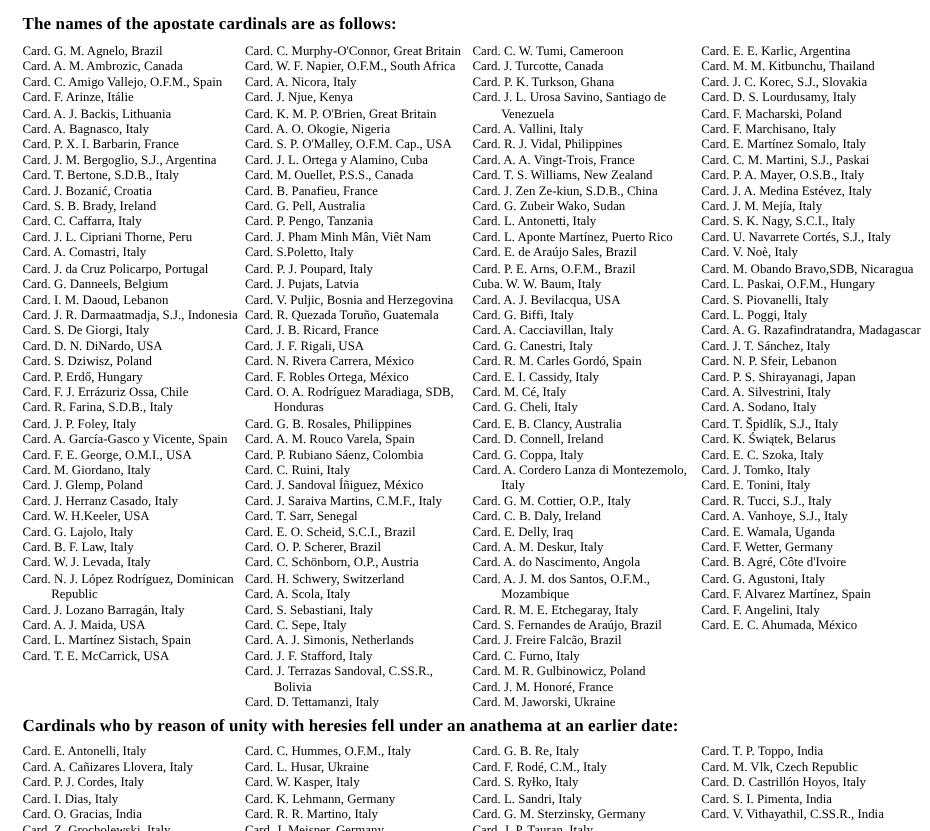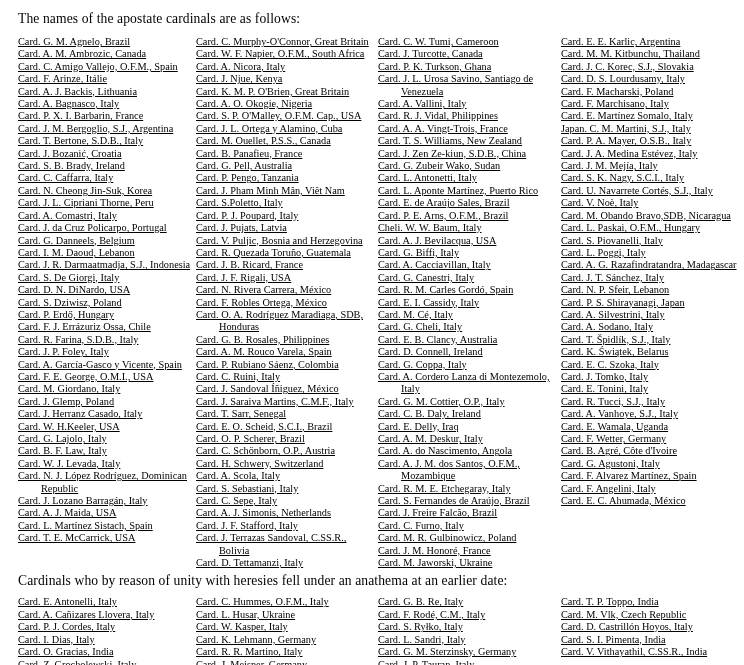--- a/index.html
+++ b/index.html
@@ -7,27 +7,27 @@
     width: 744px;
     height: 665px;
     background: #ffffff;
     color: #000000;
     font-family: "Liberation Serif", "DejaVu Serif", serif;
     overflow: hidden;
   }
   .page { padding: 11px 0 0 18px; }
   h1.sec-heading {
     font-size: 13.6px;
-    font-weight: 400;
+    font-weight: 700;
     line-height: 16px;
     margin: 0 0 9px 0;
     letter-spacing: 0.1px;
   }
   h1.sec-heading-2 { margin-top: 4px; margin-bottom: 7px; }
-  .cols { display: flex; align-items: flex-start; text-decoration: underline; }
+  .cols { display: flex; align-items: flex-start; }
   ul.col {
     list-style: none;
     margin: 0;
     padding: 0;
     flex: 0 0 auto;
   }
   .w1 { width: 178px; }
   .w2 { width: 182px; }
   .w3 { width: 183px; }
   .w4 { width: 181px; }
@@ -53,21 +53,20 @@
         <li class="entry">Card. C. Amigo Vallejo, O.F.M., Spain</li>
         <li class="entry">Card. F. Arinze, Itálie</li>
         <li class="entry">Card. A. J. Backis, Lithuania</li>
         <li class="entry">Card. A. Bagnasco, Italy</li>
         <li class="entry">Card. P. X. I. Barbarin, France</li>
         <li class="entry">Card. J. M. Bergoglio, S.J., Argentina</li>
         <li class="entry">Card. T. Bertone, S.D.B., Italy</li>
         <li class="entry">Card. J. Bozanić, Croatia</li>
         <li class="entry">Card. S. B. Brady, Ireland</li>
         <li class="entry">Card. C. Caffarra, Italy</li>
-        <li class="entry">Card. N. Cheong Jin-Suk, Korea</li>
         <li class="entry">Card. J. L. Cipriani Thorne, Peru</li>
         <li class="entry">Card. A. Comastri, Italy</li>
         <li class="entry">Card. J. da Cruz Policarpo, Portugal</li>
         <li class="entry">Card. G. Danneels, Belgium</li>
         <li class="entry">Card. I. M. Daoud, Lebanon</li>
         <li class="entry">Card. J. R. Darmaatmadja, S.J., Indonesia</li>
         <li class="entry">Card. S. De Giorgi, Italy</li>
         <li class="entry">Card. D. N. DiNardo, USA</li>
         <li class="entry">Card. S. Dziwisz, Poland</li>
         <li class="entry">Card. P. Erdő, Hungary</li>
@@ -140,21 +139,21 @@
         <li class="entry">Card. A. Vallini, Italy</li>
         <li class="entry">Card. R. J. Vidal, Philippines</li>
         <li class="entry">Card. A. A. Vingt-Trois, France</li>
         <li class="entry">Card. T. S. Williams, New Zealand</li>
         <li class="entry">Card. J. Zen Ze-kiun, S.D.B., China</li>
         <li class="entry">Card. G. Zubeir Wako, Sudan</li>
         <li class="entry">Card. L. Antonetti, Italy</li>
         <li class="entry">Card. L. Aponte Martínez, Puerto Rico</li>
         <li class="entry">Card. E. de Araújo Sales, Brazil</li>
         <li class="entry">Card. P. E. Arns, O.F.M., Brazil</li>
-        <li class="entry">Cheli. W. W. Baum, Italy</li>
+        <li class="entry">Cuba. W. W. Baum, Italy</li>
         <li class="entry">Card. A. J. Bevilacqua, USA</li>
         <li class="entry">Card. G. Biffi, Italy</li>
         <li class="entry">Card. A. Cacciavillan, Italy</li>
         <li class="entry">Card. G. Canestri, Italy</li>
         <li class="entry">Card. R. M. Carles Gordó, Spain</li>
         <li class="entry">Card. E. I. Cassidy, Italy</li>
         <li class="entry">Card. M. Cé, Italy</li>
         <li class="entry">Card. G. Cheli, Italy</li>
         <li class="entry">Card. E. B. Clancy, Australia</li>
         <li class="entry">Card. D. Connell, Ireland</li>
@@ -175,21 +174,21 @@
         <li class="entry">Card. M. Jaworski, Ukraine</li>
       </ul>
     <ul class="col w4">
         <li class="entry">Card. E. E. Karlic, Argentina</li>
         <li class="entry">Card. M. M. Kitbunchu, Thailand</li>
         <li class="entry">Card. J. C. Korec, S.J., Slovakia</li>
         <li class="entry">Card. D. S. Lourdusamy, Italy</li>
         <li class="entry">Card. F. Macharski, Poland</li>
         <li class="entry">Card. F. Marchisano, Italy</li>
         <li class="entry">Card. E. Martínez Somalo, Italy</li>
-        <li class="entry">Japan. C. M. Martini, S.J., Italy</li>
+        <li class="entry">Card. C. M. Martini, S.J., Paskai</li>
         <li class="entry">Card. P. A. Mayer, O.S.B., Italy</li>
         <li class="entry">Card. J. A. Medina Estévez, Italy</li>
         <li class="entry">Card. J. M. Mejía, Italy</li>
         <li class="entry">Card. S. K. Nagy, S.C.I., Italy</li>
         <li class="entry">Card. U. Navarrete Cortés, S.J., Italy</li>
         <li class="entry">Card. V. Noè, Italy</li>
         <li class="entry">Card. M. Obando Bravo,SDB, Nicaragua</li>
         <li class="entry">Card. L. Paskai, O.F.M., Hungary</li>
         <li class="entry">Card. S. Piovanelli, Italy</li>
         <li class="entry">Card. L. Poggi, Italy</li>

